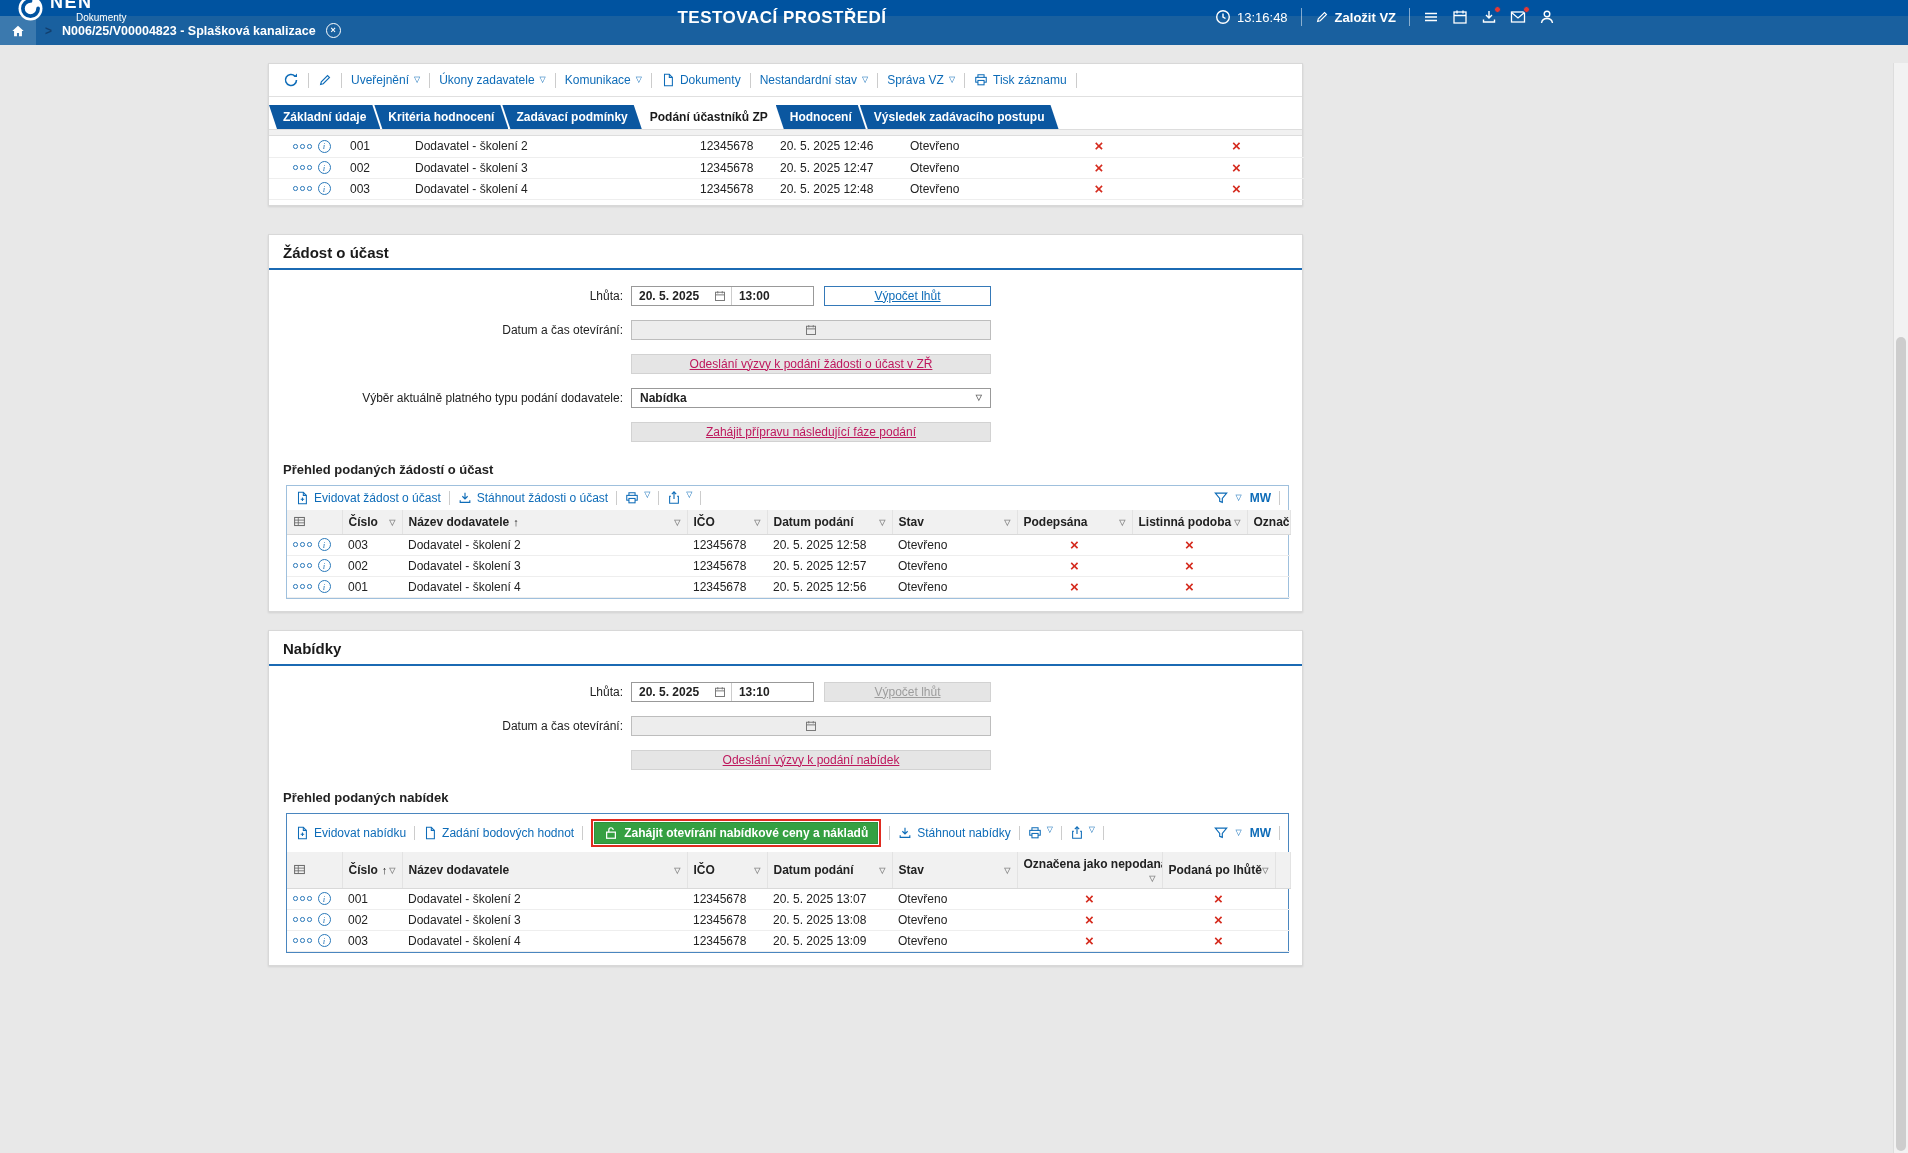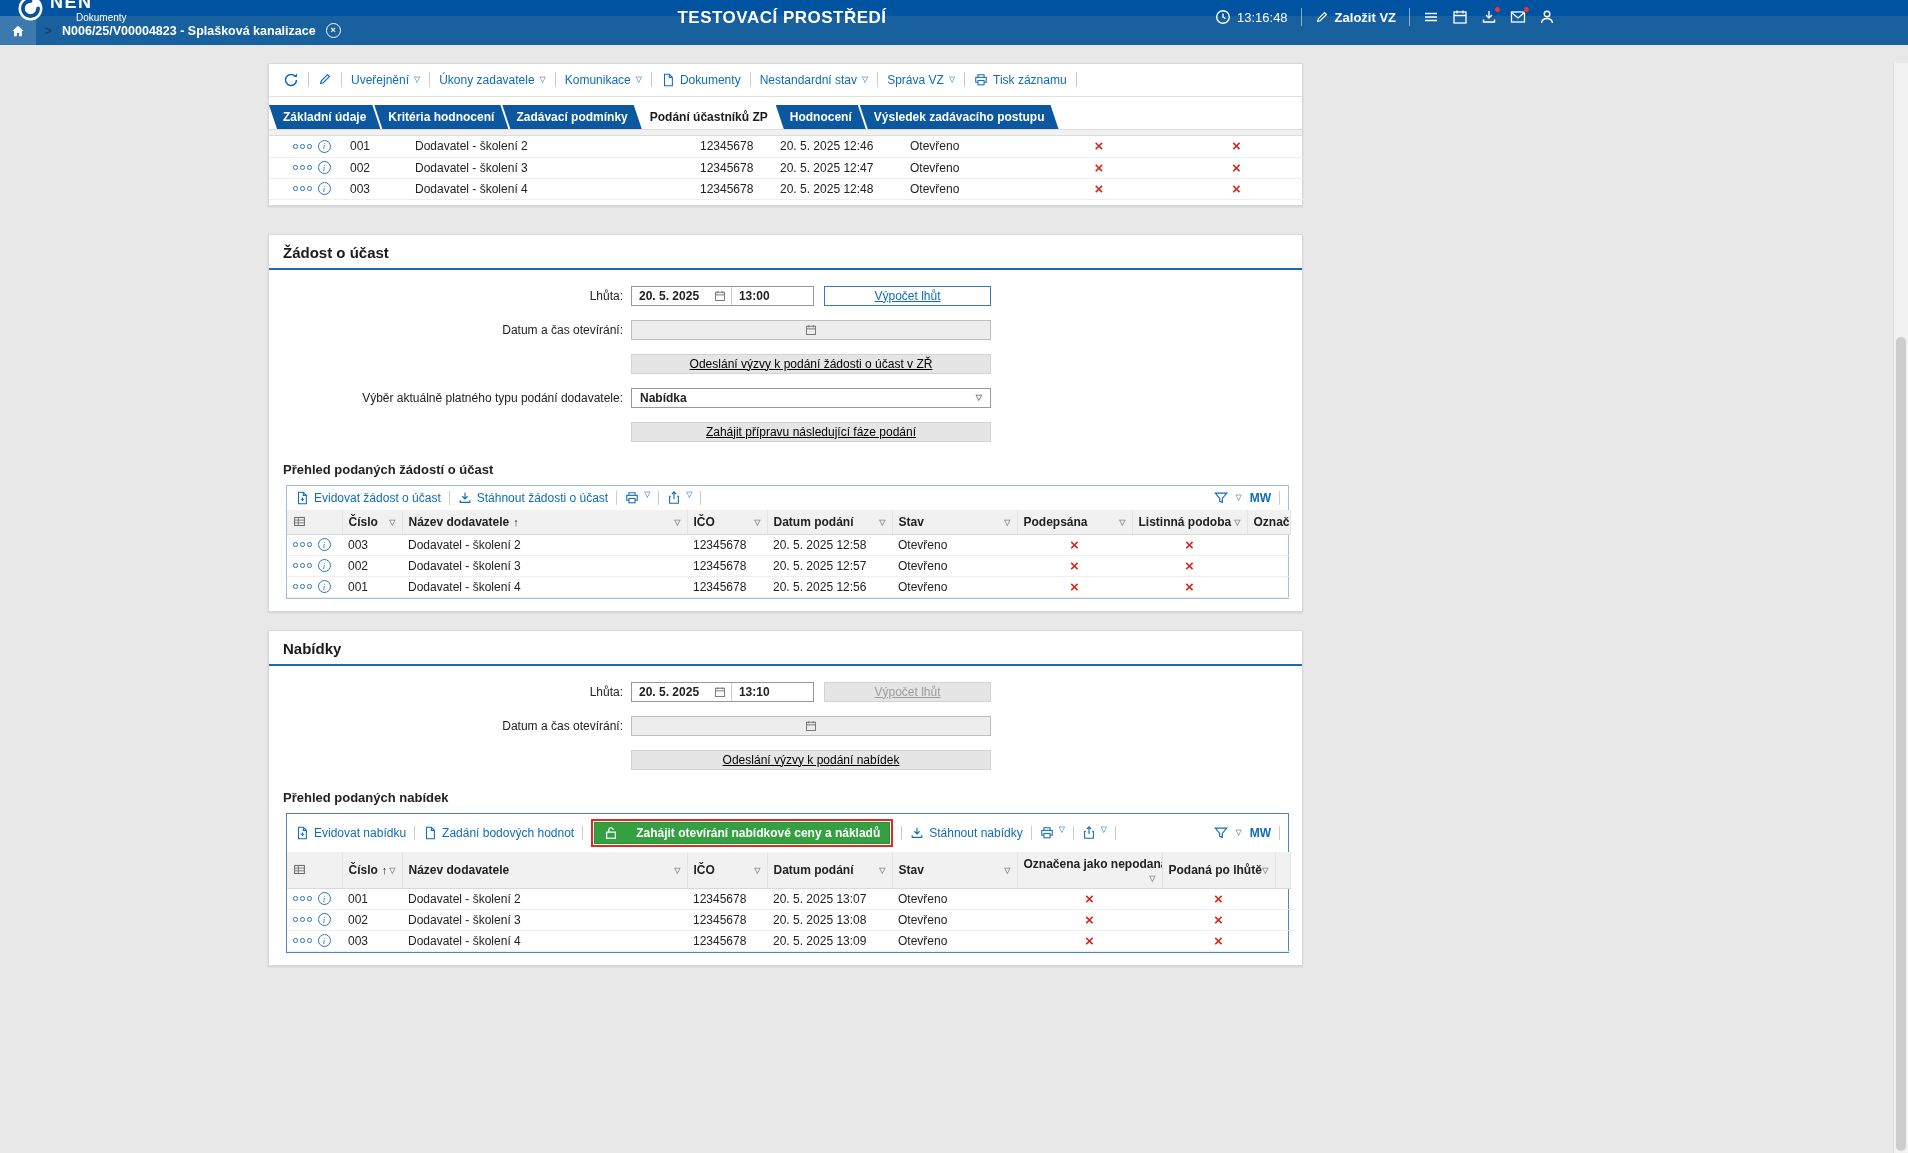--- a/index.html
+++ b/index.html
@@ -38,21 +38,21 @@
   .bc-item { font-size:12.5px; font-weight:bold; cursor:pointer; white-space:nowrap; }
   .bc-close { margin-left:10px; width:15px; height:15px; border:1px solid #fff; border-radius:50%; display:flex; align-items:center; justify-content:center; font-size:9px; line-height:1; cursor:pointer; font-weight:bold; }
 
   
   .page { position:absolute; top:63px; left:0; width:1893px; }
   .card { margin-left:268px; width:1035px; background:#fff; border:1px solid #d8d8d8; box-shadow:0 1px 2px rgba(0,0,0,.10); }
   .card + .card { margin-top:28px; }
   .card.nab { margin-top:18px; }
 
   
-  .rec-toolbar { display:flex; gap:9px; padding:8px 14px; font-size:12px; border-bottom:1px solid #e0e0e0; }
+  .rec-toolbar { display:flex; align-items:center; gap:9px; padding:8px 14px; font-size:12px; border-bottom:1px solid #e0e0e0; }
   .rt-icon { color:#0e6cb8; cursor:pointer; display:flex; }
   .rt-divider { width:1px; height:15px; background:#ccc; }
   .rt-link { color:#0e6cb8; display:flex; align-items:center; gap:5px; cursor:pointer; white-space:nowrap; }
   .caret { font-size:8px; line-height:1; color:#0e6cb8; }
   .caret.gray { color:#666; }
 
   
   .tabs { display:flex; margin-top:8px; }
   .tab { height:24px; line-height:24px; padding:0 14px; background:#0b57a0; color:#fff; font-size:12px; font-weight:bold;
          clip-path:polygon(0 0, calc(100% - 8px) 0, 100% 100%, 8px 100%); margin-right:-6px; cursor:pointer; white-space:nowrap; }
@@ -81,35 +81,35 @@
   .form-row { display:flex; align-items:center; margin-top:14px; }
   .form-row.first { margin-top:16px; }
   .form-label { width:362px; text-align:right; padding-right:8px; font-size:12px; color:#222; }
   .dt-group { display:flex; align-items:center; border:1px solid #999; background:#fff; height:20px; width:183px; }
   .dt-date { width:100px; display:flex; align-items:center; justify-content:space-between; padding:0 5px 0 7px; font-weight:bold; font-size:12px; height:100%; }
   .dt-time { width:83px; border-left:1px solid #ccc; padding-left:7px; font-weight:bold; font-size:12px; display:flex; align-items:center; height:100%; }
   .cal-icon { color:#777; cursor:pointer; }
   .btn { height:20px; font-size:12px; display:flex; align-items:center; justify-content:center; cursor:pointer;text-decoration:underline; }
   .btn-outline { width:167px; margin-left:10px; background:#fff; border:1px solid #3579b8; color:#0e6cb8; }
   .btn-outline.disabled { background:#e5e5e5; border:1px solid #d2d2d2; color:#9d9d9d; }
-  .btn-gray { width:360px; background:#e5e5e5; border:1px solid #d2d2d2; color:#000000; }
+  .btn-gray { width:360px; background:#e5e5e5; border:1px solid #d2d2d2; color:#be185d; }
   .empty-dt { width:360px; height:20px; background:#ededed; border:1px solid #bdbdbd; display:flex; align-items:center; justify-content:center; }
   .select { width:360px; height:20px; border:1px solid #999; background:#fff; display:flex; align-items:center; justify-content:space-between; padding:0 8px; font-size:12px; font-weight:bold; cursor:pointer; }
   .sub-title { font-size:13px; font-weight:bold; margin:20px 0 8px 14px; }
 
   
   .table-panel { margin:0 13px 12px 17px; border:1px solid #9fc0dd; background:#fff; }
   .table-panel.strong { border:1px solid #4a86bf; }
   .panel-toolbar { display:flex; align-items:center; gap:8px; padding:5px 8px; font-size:12px; }
   .pt-link { color:#0e6cb8; display:flex; gap:5px; cursor:pointer; white-space:nowrap; }
   .pt-divider { width:1px; height:14px; background:#ccc; }
   .pt-right { margin-left:auto; display:flex; align-items:center; gap:8px; color:#0e6cb8; }
   .mw { font-weight:bold; font-size:12px; cursor:pointer; }
   .red-frame { border:2px solid #e02b20; padding:1px; display:inline-flex; }
-  .btn-green { background:#35a042; border:1px solid #2e8f3a; color:#fff; display:flex; align-items:center; gap:18px; padding:3px 9px; font-size:12px; font-weight:bold; cursor:pointer; white-space:nowrap; }
+  .btn-green { background:#35a042; border:1px solid #2e8f3a; color:#fff; display:flex; align-items:center; gap:6px; padding:3px 9px; font-size:12px; font-weight:bold; cursor:pointer; white-space:nowrap; }
 
   
   .scrollbar { position:absolute; top:63px; right:0; width:15px; bottom:0; background:#f2f2f2; border-left:1px solid #ddd; }
   .scroll-thumb { position:absolute; top:274px; bottom:2px; left:2px; right:2px; background:#cdcdcd; border-radius:6px; cursor:pointer; }
 </style>
 </head>
 <body>
 
 <header class="topbar">
   <div class="logo-wrap">

